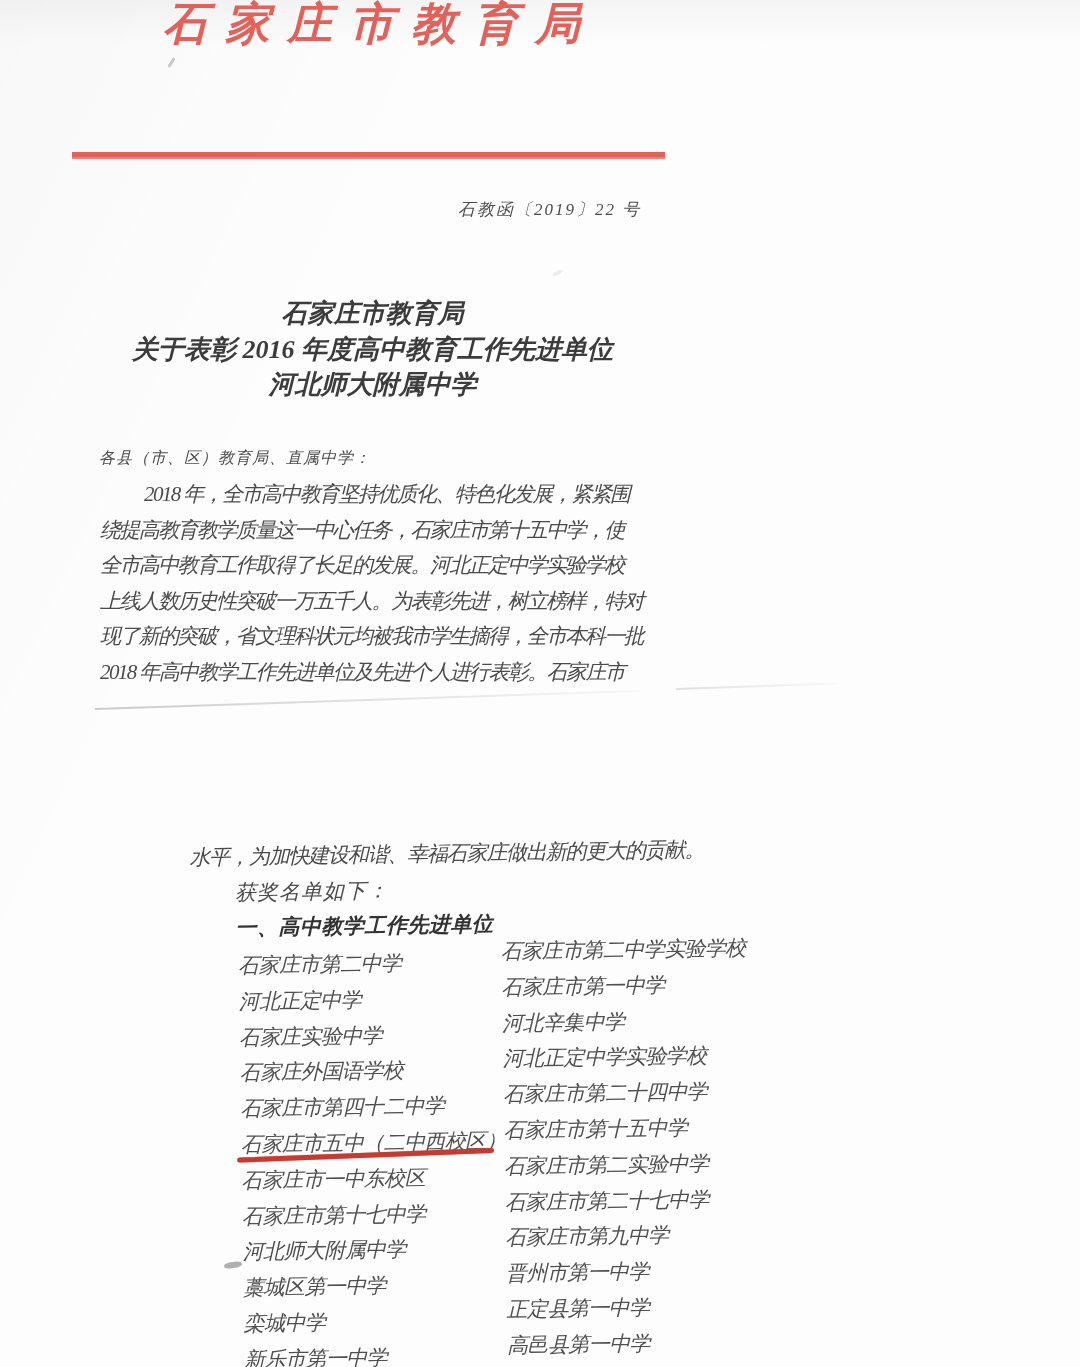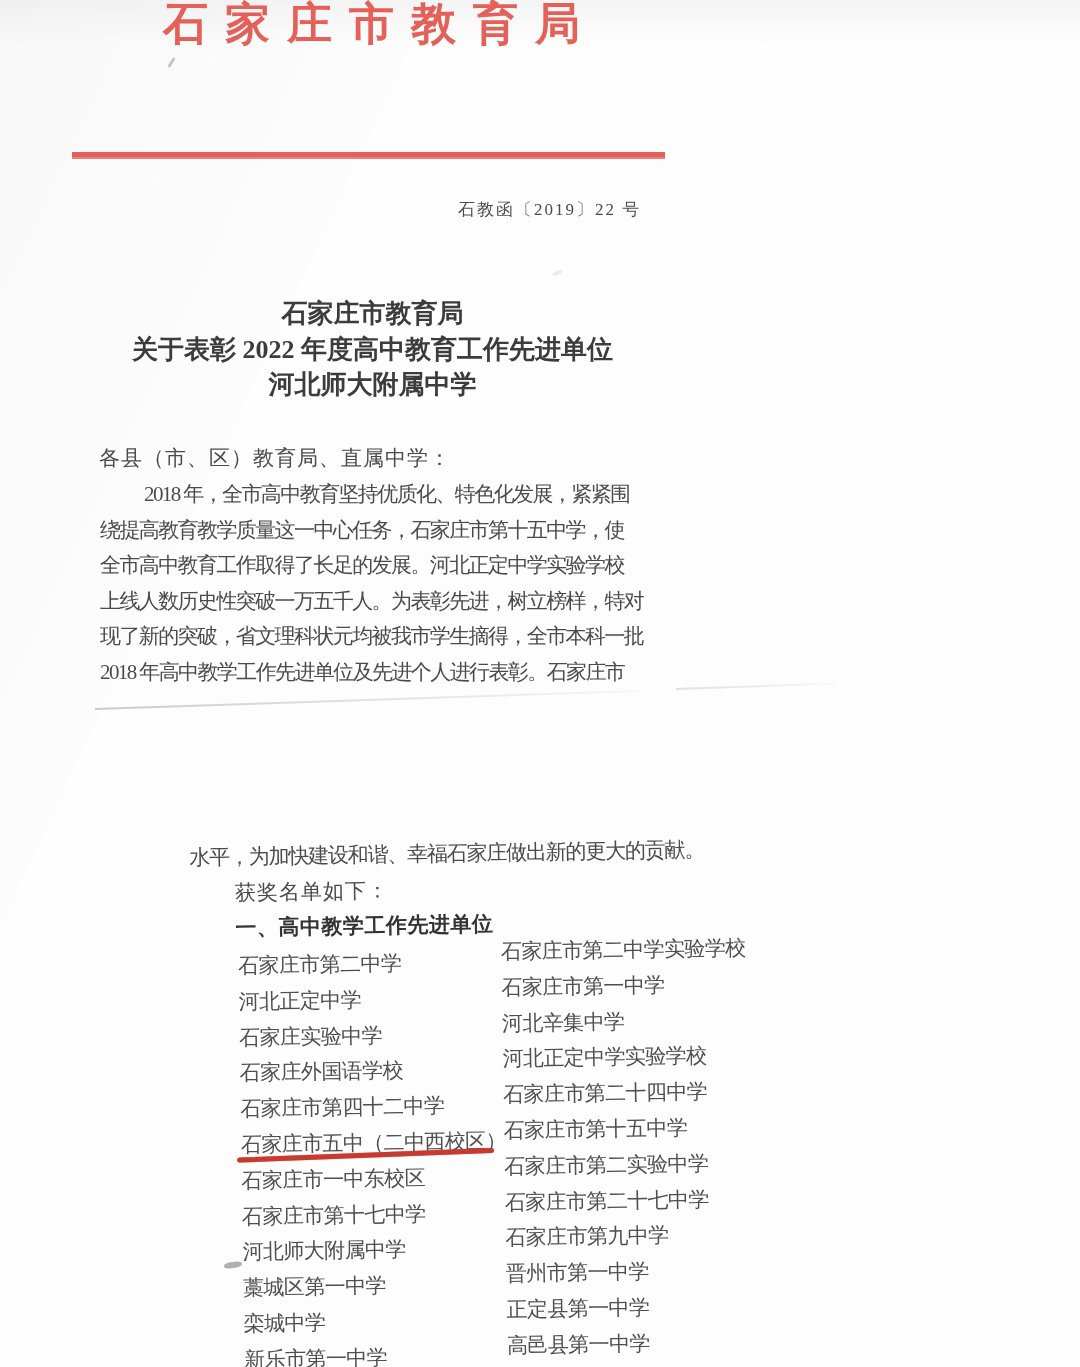--- a/index.html
+++ b/index.html
@@ -11,20 +11,21 @@
   *{margin:0;padding:0;box-sizing:border-box;}
   html,body{background:#e9e9e9;}
   .page{
     position:relative;
     width:1080px;height:1367px;
     margin:0 auto;
     background:#fdfdfd;
     overflow:hidden;
     font-family:"Liberation Serif","DejaVu Serif",serif;
     color:var(--text-gray);
+    font-style:italic;
   }
   .page::before{ 
     content:"";position:absolute;inset:0;pointer-events:none;
     background:
       linear-gradient(180deg, rgba(0,0,0,0.035) 0, rgba(0,0,0,0) 45px),
       linear-gradient(115deg, rgba(0,0,0,0.02) 0, rgba(0,0,0,0) 28%);
   }
   .agency-title{
     position:absolute;left:0;top:96;width:760px;
     text-align:center;
@@ -44,21 +45,21 @@
     color:#4c4c4c;white-space:nowrap;
   }
   .notice-title{
     position:absolute;left:40px;top:296px;width:665px;
     text-align:center;color:var(--title-gray);
     font-weight:bold;font-size:26px;
   }
   .notice-title .t-line{line-height:35.5px;white-space:nowrap;}
   .salutation{
     position:absolute;left:99px;top:446px;
-    font-size:21px;line-height:24px;letter-spacing:1px;white-space:nowrap;text-align:right;
+    font-size:16px;line-height:24px;letter-spacing:1px;white-space:nowrap;text-align:right;
   }
   .body-block{
     position:absolute;left:100px;top:477px;width:600px;
   }
   .body-line{
     font-size:21px;line-height:35.5px;letter-spacing:-1.6px;
     white-space:nowrap;color:var(--text-gray);
   }
   .body-line.indent{padding-left:44px;}
   .page-two{
@@ -115,21 +116,21 @@
 <div class="page">
 
   <div class="agency-title">石家庄市教育局</div>
 
   <div class="red-rule"></div>
 
   <div class="doc-number">石教函〔2019〕22 号</div>
 
   <div class="notice-title">
     <div class="t-line">石家庄市教育局</div>
-    <div class="t-line">关于表彰 2022 年度高中教育工作先进单位</div>
+    <div class="t-line">关于表彰 2016 年度高中教育工作先进单位</div>
     <div class="t-line">河北师大附属中学</div>
   </div>
 
   <div class="salutation">各县（市、区）教育局、直属中学：</div>
 
   <div class="body-block">
     <div class="body-line indent">2018 年，全市高中教育坚持优质化、特色化发展，紧紧围</div>
     <div class="body-line">绕提高教育教学质量这一中心任务，石家庄市第十五中学，使</div>
     <div class="body-line">全市高中教育工作取得了长足的发展。河北正定中学实验学校</div>
     <div class="body-line">上线人数历史性突破一万五千人。为表彰先进，树立榜样，特对</div>

